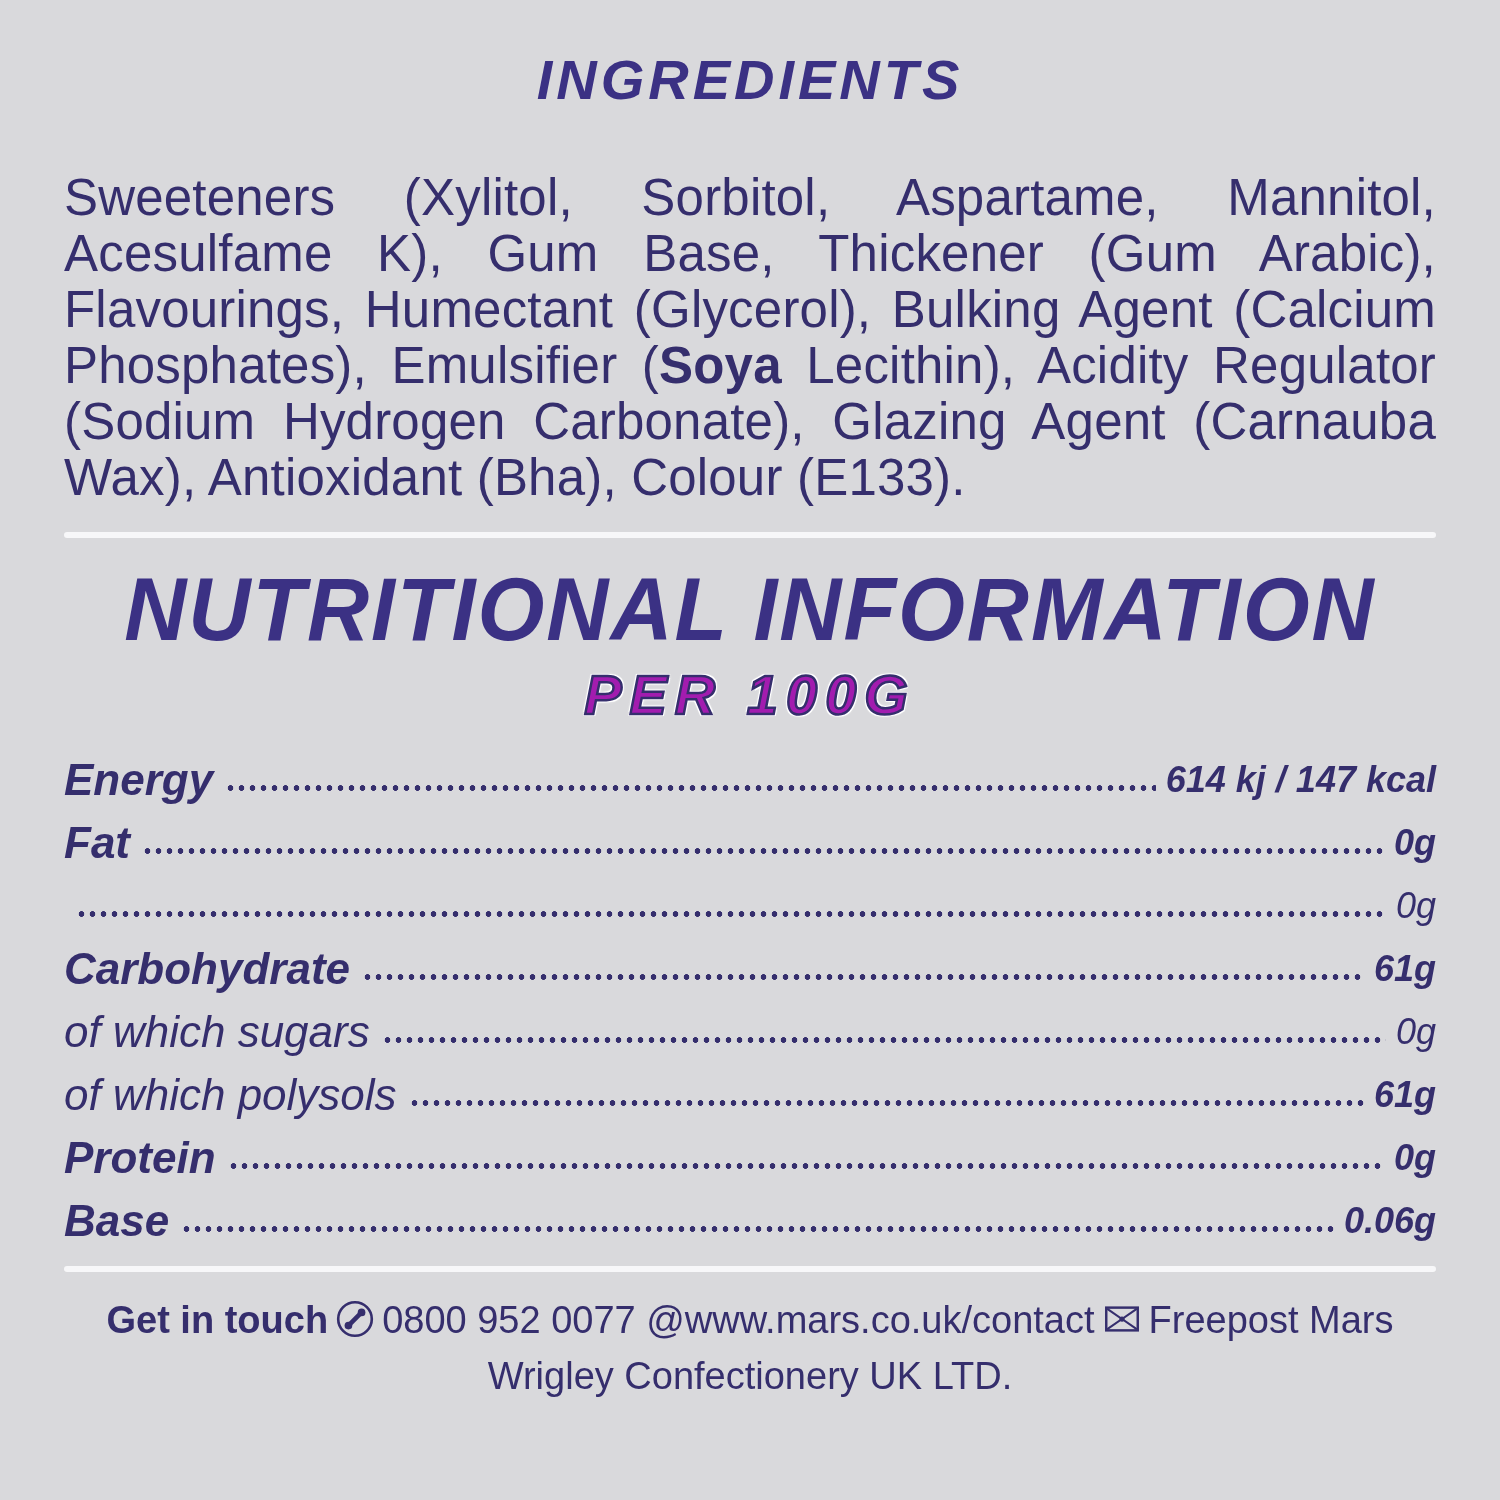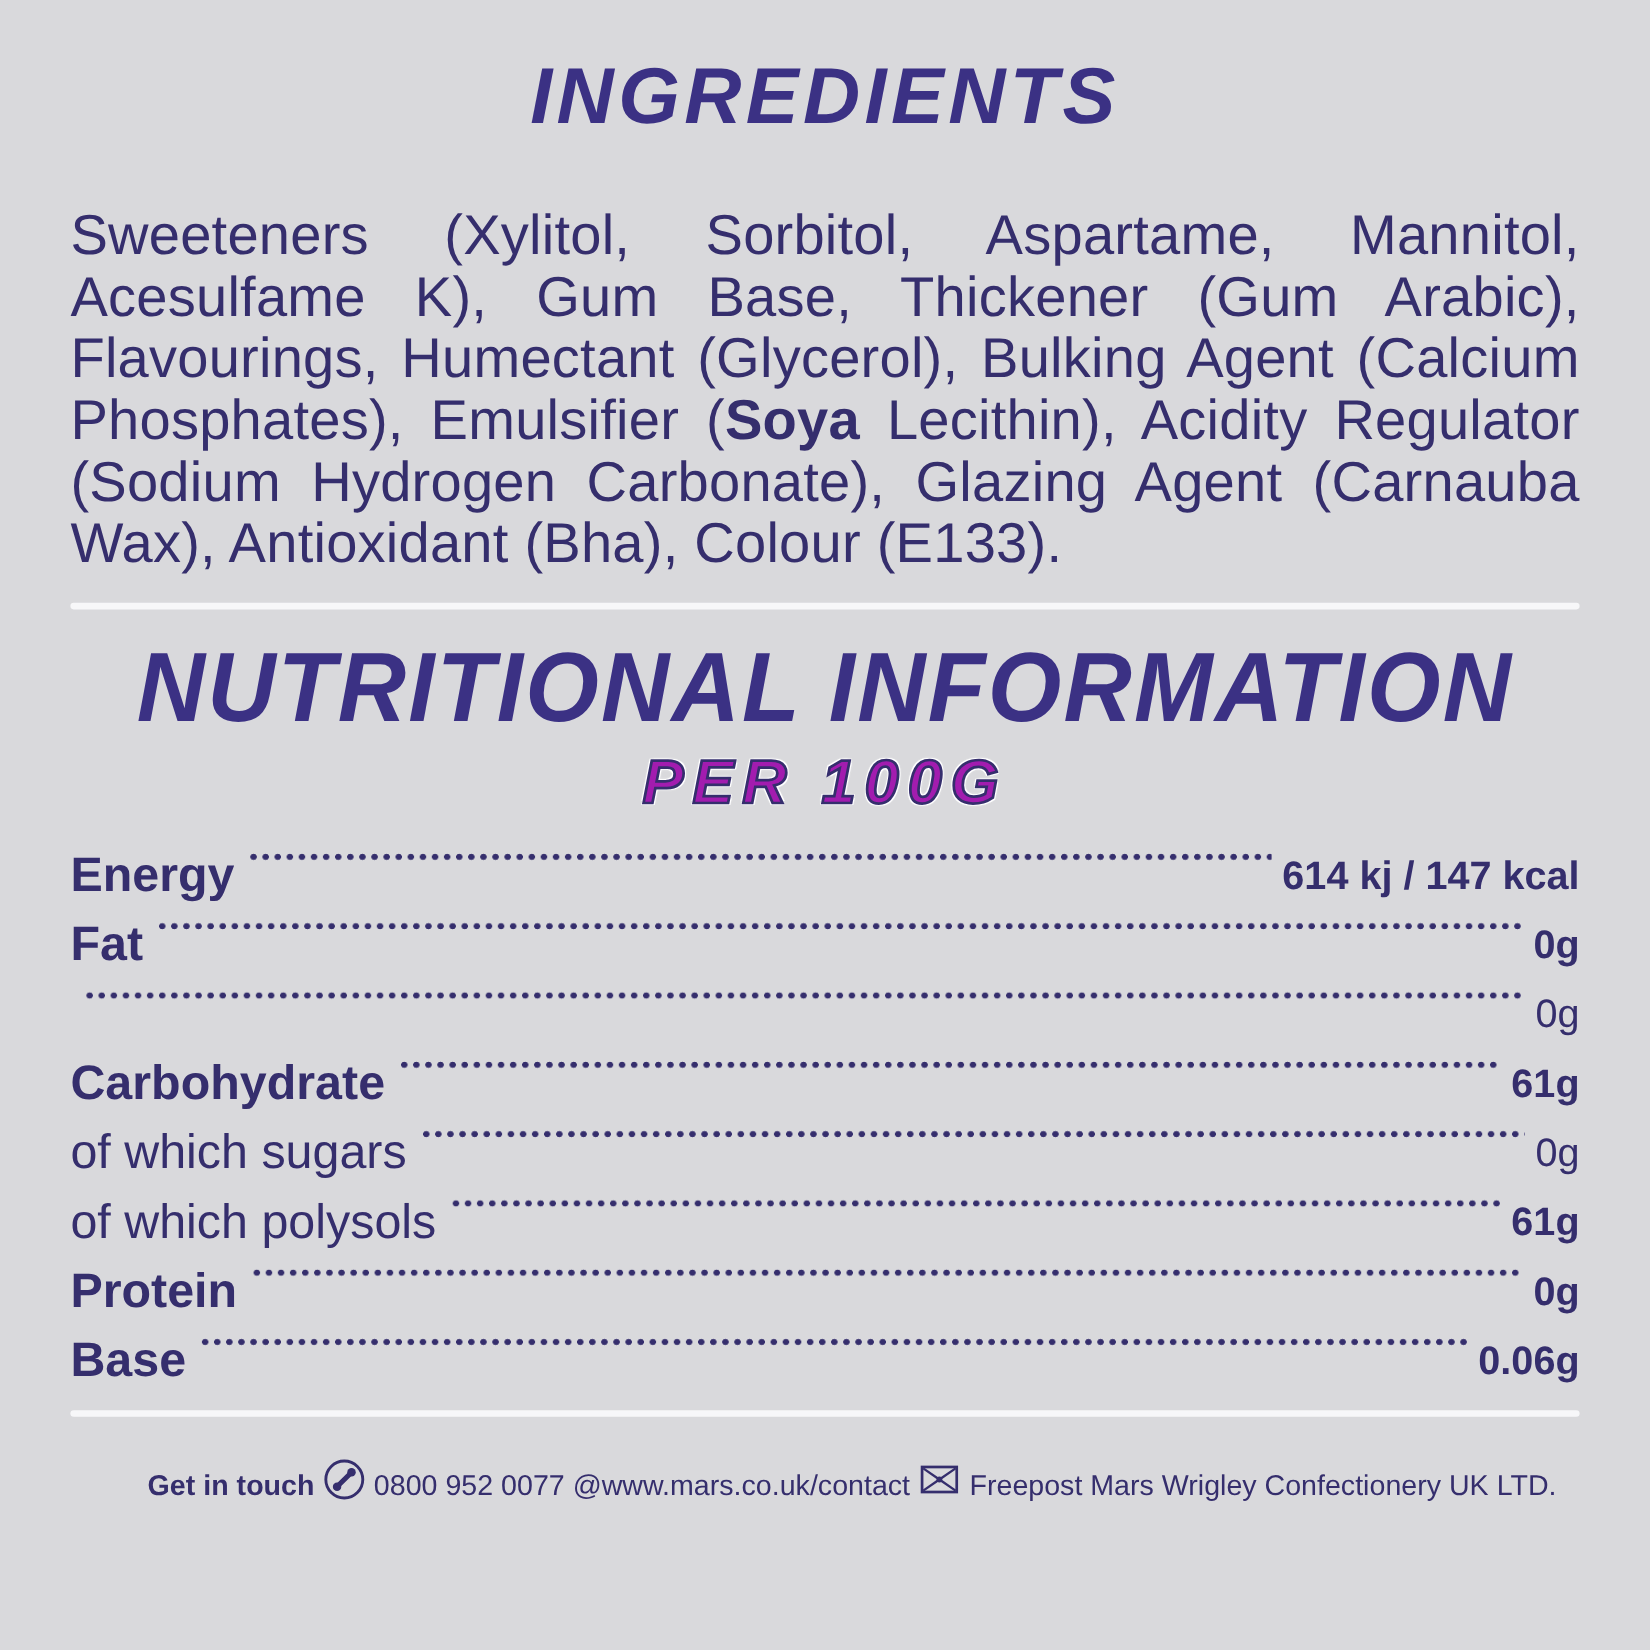--- a/index.html
+++ b/index.html
@@ -13,51 +13,51 @@
   body{font-family:"Liberation Sans",sans-serif;color:var(--navy);}
   .canvas{
     position:relative;width:1500px;height:1500px;background:var(--bg);
     overflow:hidden;padding:52px 64px 0 64px;
   }
   
   .big-title{
     font-style:italic;font-weight:bold;color:var(--title);
     text-align:center;line-height:1;white-space:nowrap;
   }
-  .h-ingredients{font-size:72px;letter-spacing:4px;}
+  .h-ingredients{font-size:56px;letter-spacing:4px;}
   .h-nutrition{font-size:86px;letter-spacing:2px;margin-top:28px;transform:scaleY(1.04);}
   
   .ing-text{
     margin-top:62px;font-size:51px;line-height:56px;
     text-align:justify;color:var(--navy);
     letter-spacing:.2px;
   }
   .b{font-weight:bold;}
   
   .divider{height:6px;background:var(--divider);border-radius:3px;margin-top:26px;}
   .divider-2{margin-top:22px;}
   
   .per100{
     margin-top:10px;text-align:center;font-size:56px;font-weight:bold;font-style:italic;
     letter-spacing:8px;color:#a21caf;-webkit-text-stroke:2.5px var(--navy);
     text-shadow:0 0 4px #fff,0 0 4px #fff,2px 2px 0 #fff,-2px 2px 0 #fff,2px -2px 0 #fff,-2px -2px 0 #fff;
   }
   
   .nut-rows{margin-top:30px;}
-  .nut-row{display:flex;margin-bottom:17px;line-height:46px;}
+  .nut-row{display:flex;align-items:flex-end;margin-bottom:17px;line-height:46px;font-style:italic;}
   .nut-label{font-size:44px;white-space:nowrap;}
   .nut-value{font-size:36px;white-space:nowrap;}
   .nut-leader{
     flex:1;height:12px;margin:0 10px 9px 12px;
     background-image:radial-gradient(circle,var(--navy) 2.6px,transparent 3.1px);
     background-size:11px 12px;background-repeat:repeat-x;background-position:0 center;
   }
   
   .footer{
-    margin-top:34px;text-align:right;font-size:26px;line-height:56px;
+    margin-top:20px;text-align:center;font-size:38px;line-height:56px;
     max-width:1330px;margin-left:auto;margin-right:auto;
   }
   .footer .icon{width:42px;height:42px;vertical-align:-7px;margin:0 6px;}
 </style>
 </head>
 <body>
 
 <div class="canvas">
 
   <h1 class="big-title h-ingredients">INGREDIENTS</h1>

